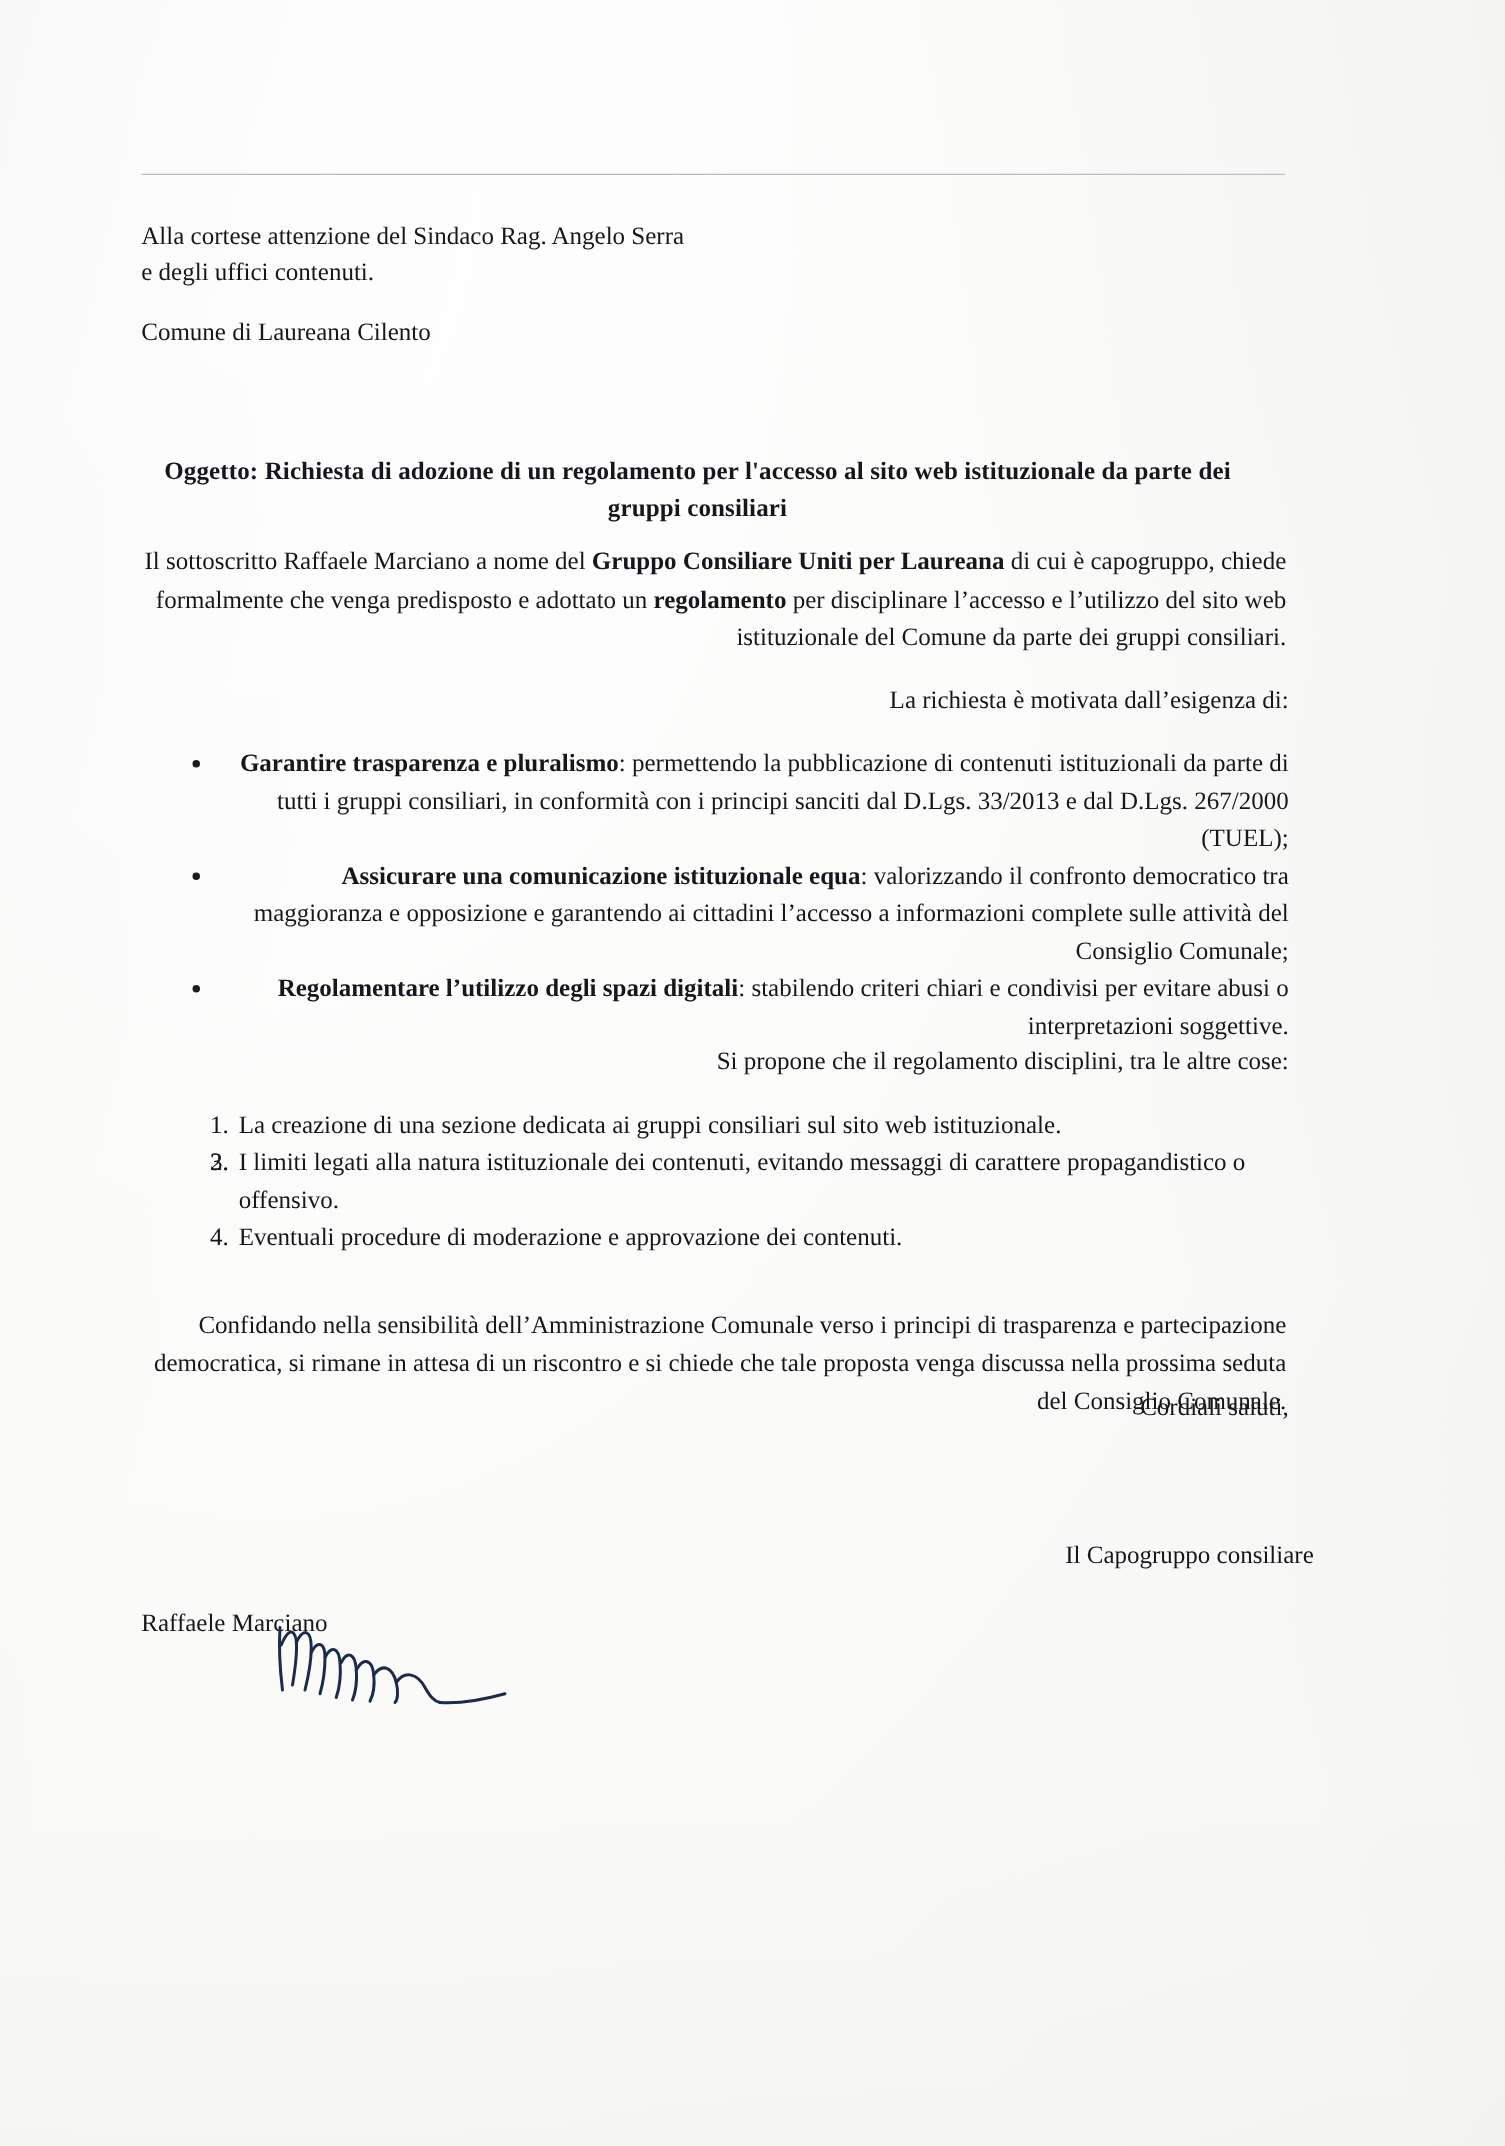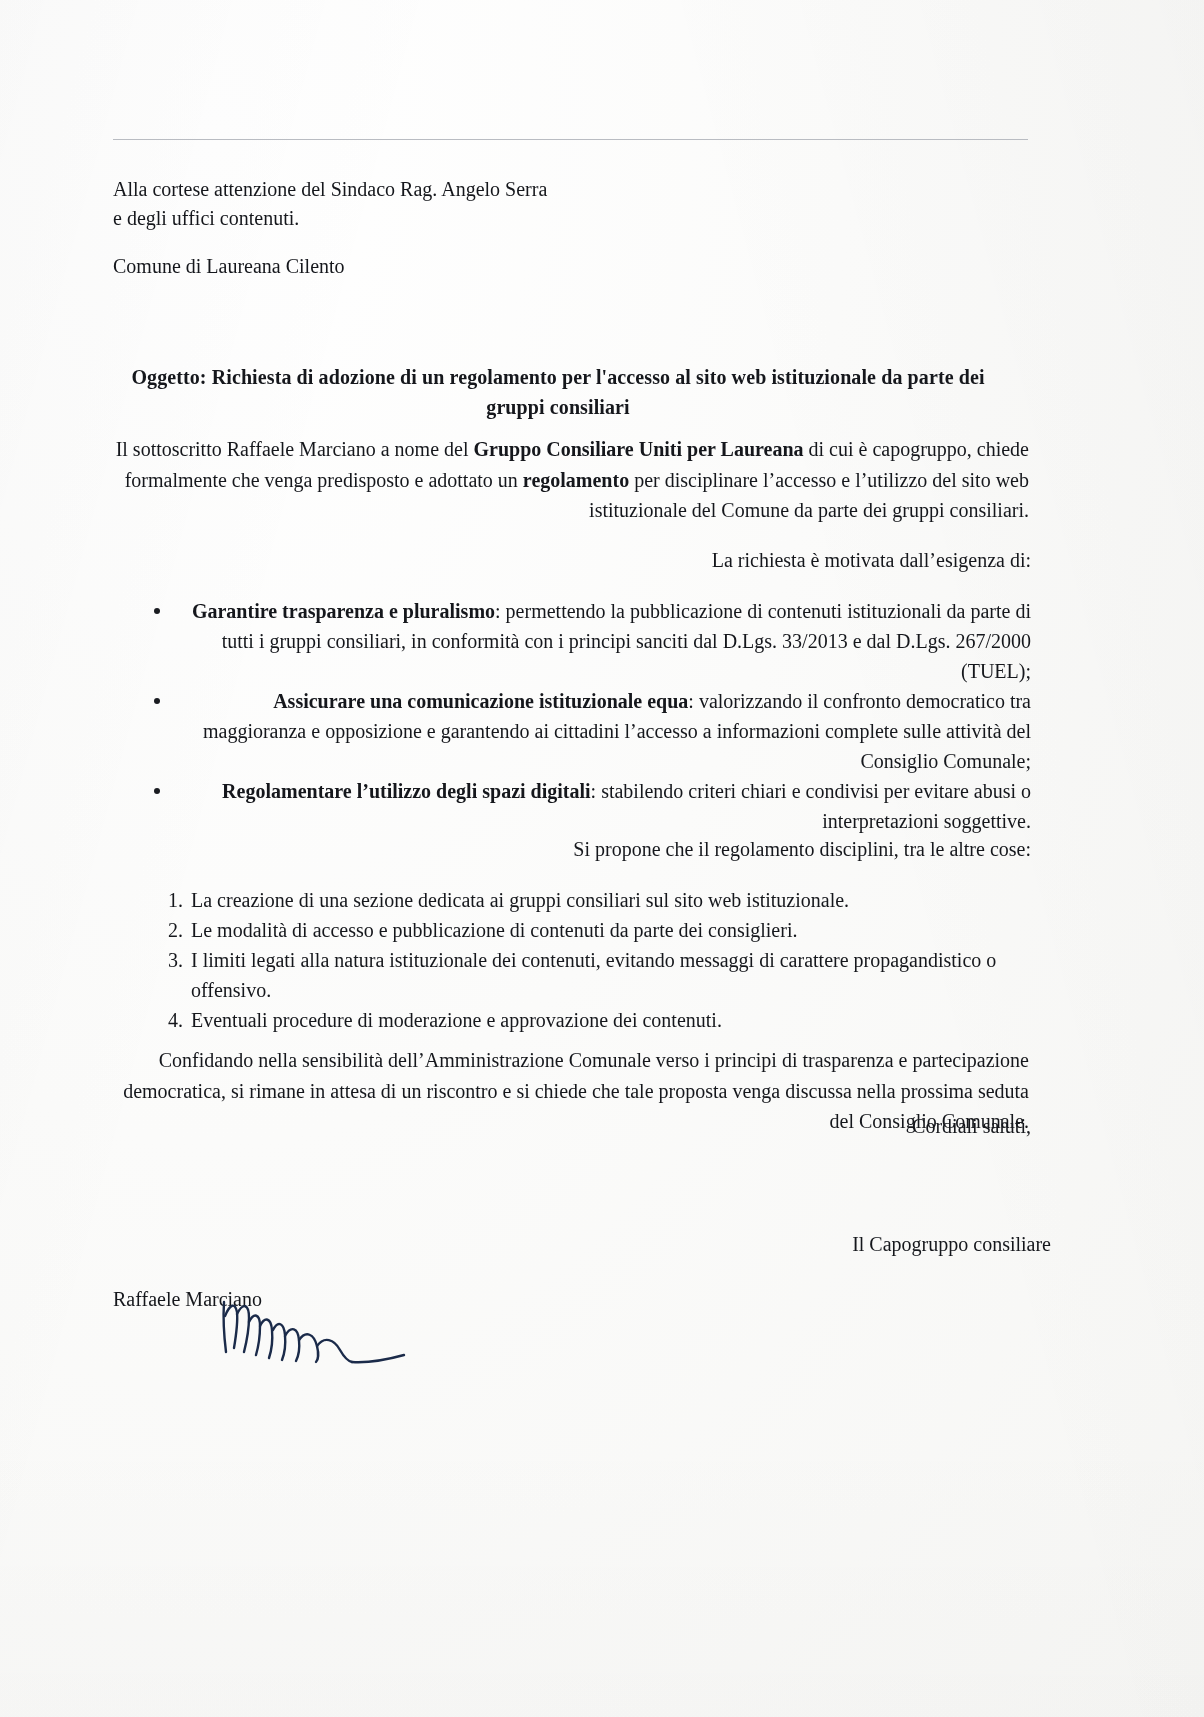--- a/index.html
+++ b/index.html
@@ -187,21 +187,21 @@
       </li>
     </ul>
 
     <div class="blk para p3">Si propone che il regolamento disciplini, tra le altre cose:</div>
 
     <ol class="numbers blk">
       <li>
         <span class="num">1.</span><span>La creazione di una sezione dedicata ai gruppi consiliari sul sito web istituzionale.</span>
       </li>
       <li>
-        <span class="num">2.</span><span>Le modalità di accesso e pubblicazione di contenuti da parte dei consiglieri.</span>
+        <span class="num">2.</span>
       </li>
       <li>
         <span class="num">3.</span><span>I limiti legati alla natura istituzionale dei contenuti, evitando messaggi di carattere propagandistico o offensivo.</span>
       </li>
       <li>
         <span class="num">4.</span><span>Eventuali procedure di moderazione e approvazione dei contenuti.</span>
       </li>
     </ol>
 
     <div class="blk para p4">Confidando nella sensibilità dell’Amministrazione Comunale verso i principi di trasparenza e partecipazione democratica, si rimane in attesa di un riscontro e si chiede che tale proposta venga discussa nella prossima seduta del Consiglio Comunale.</div>

